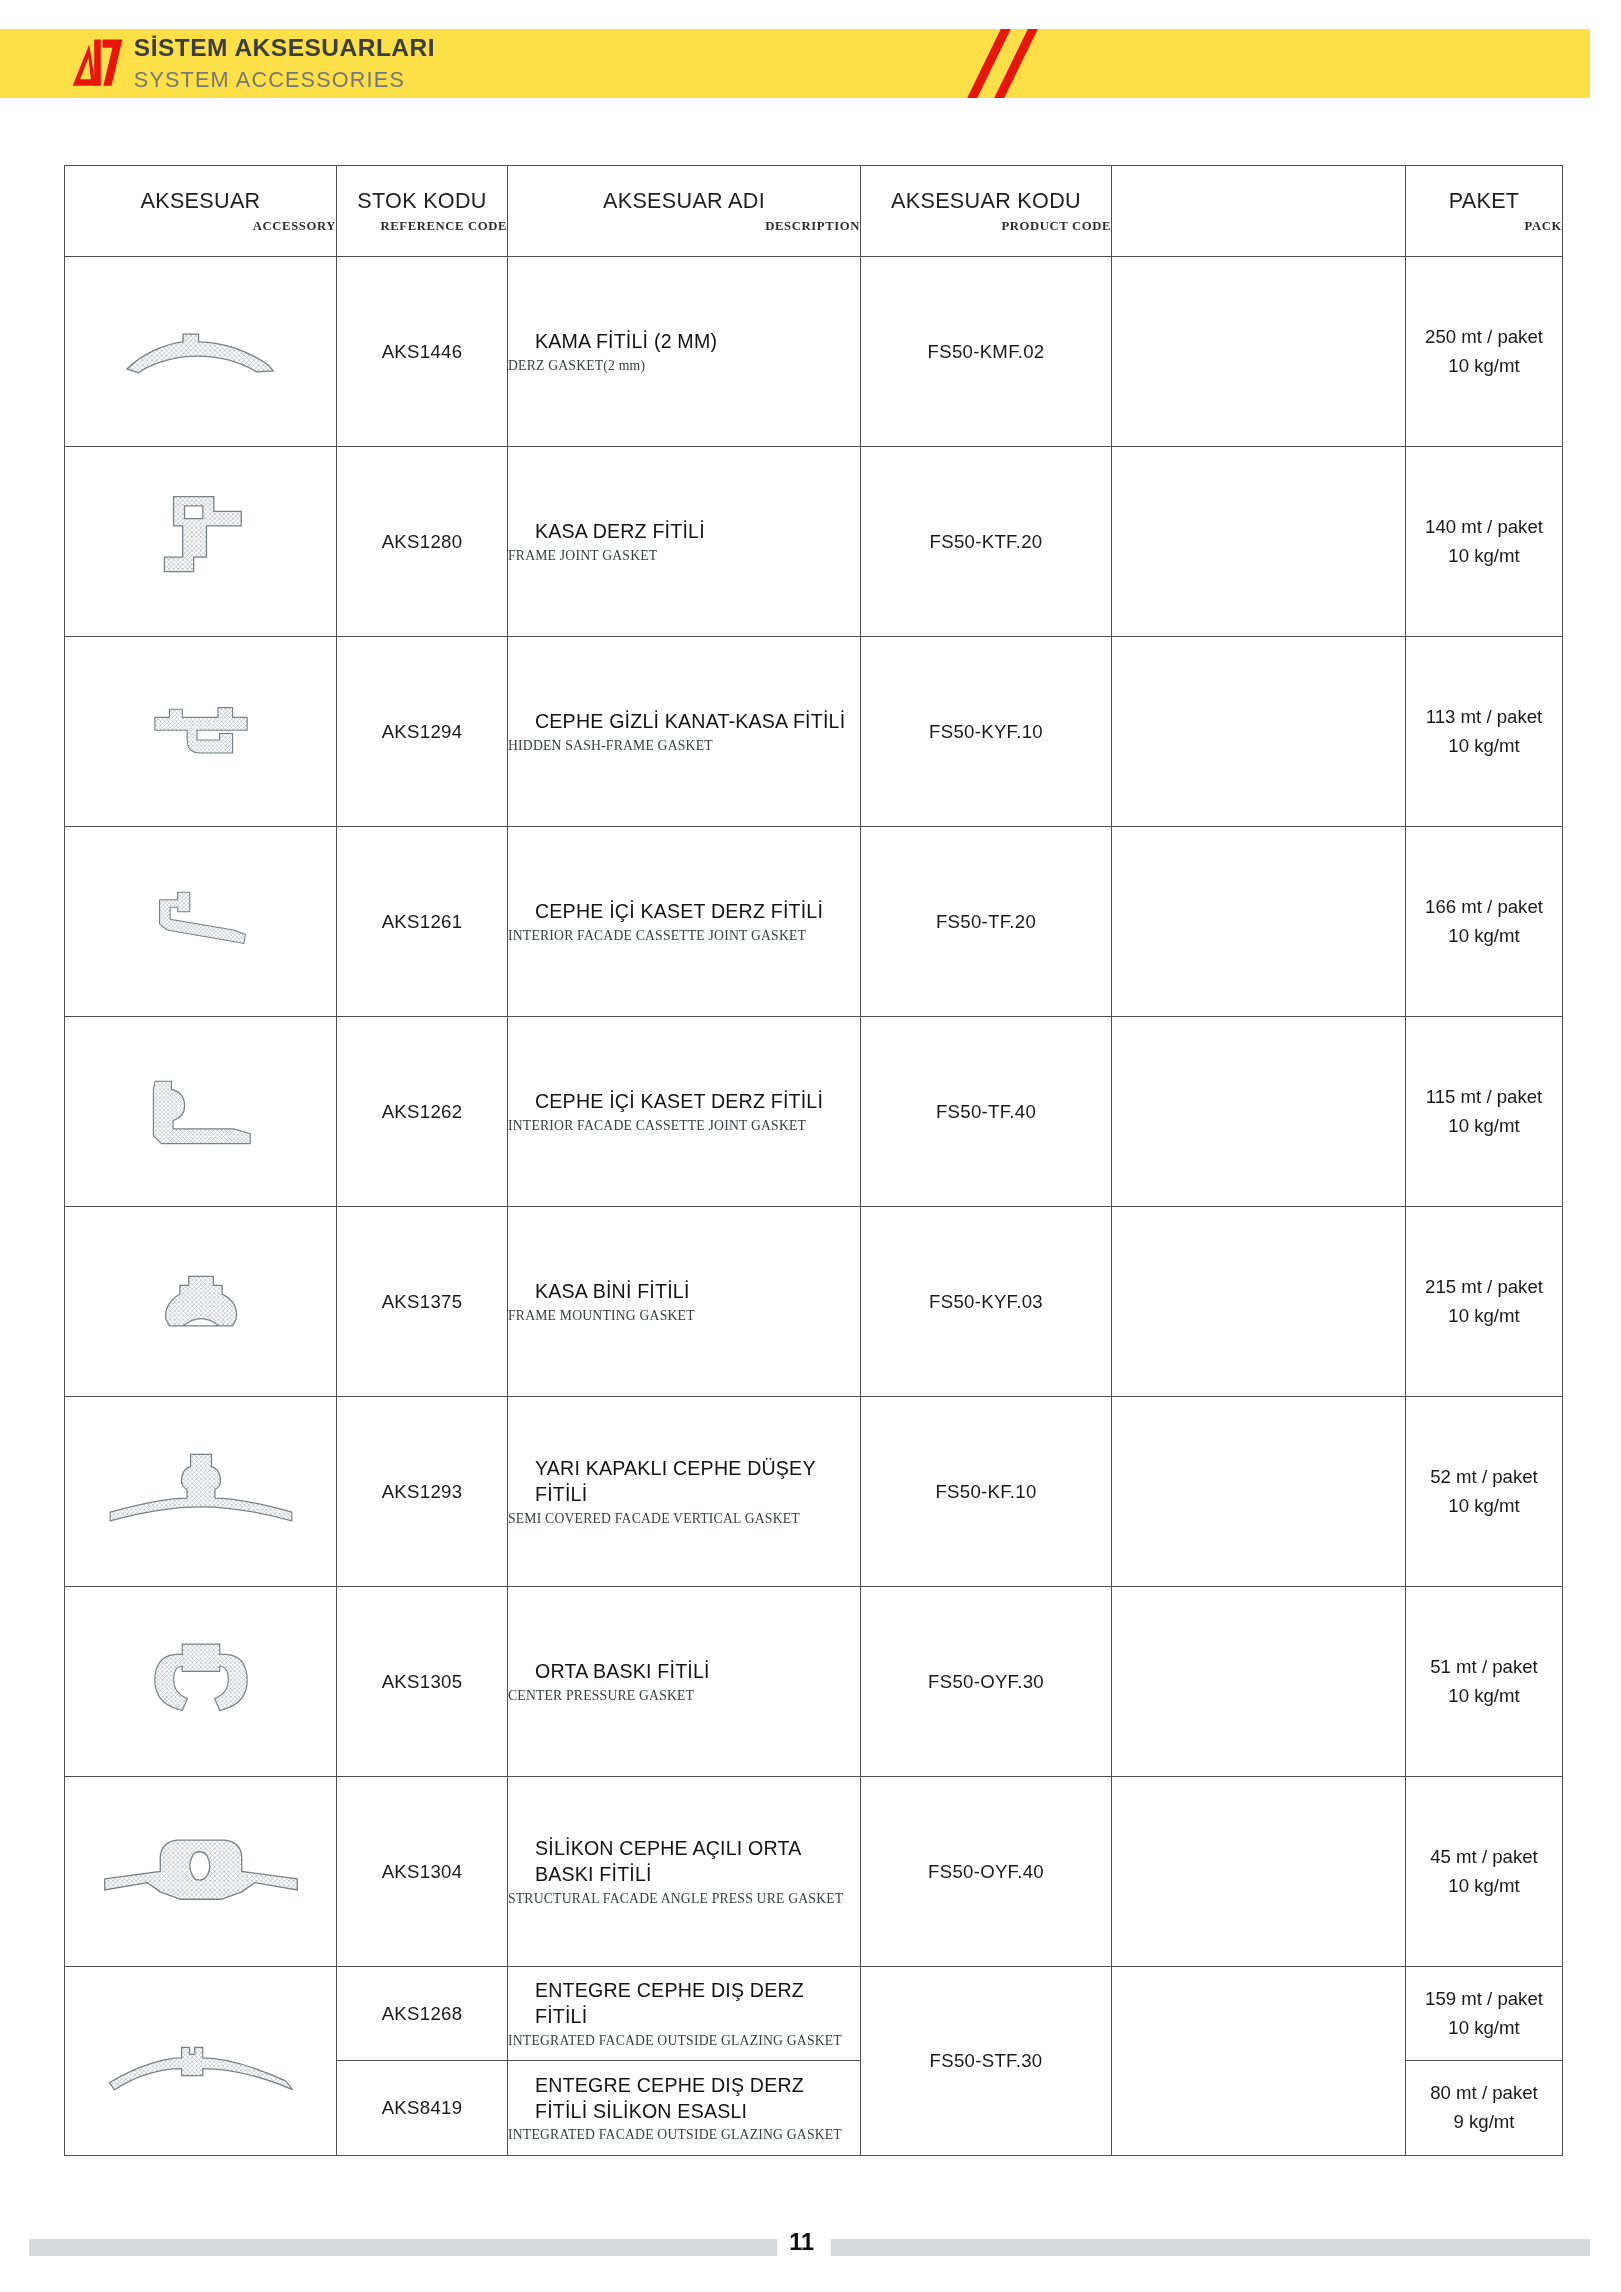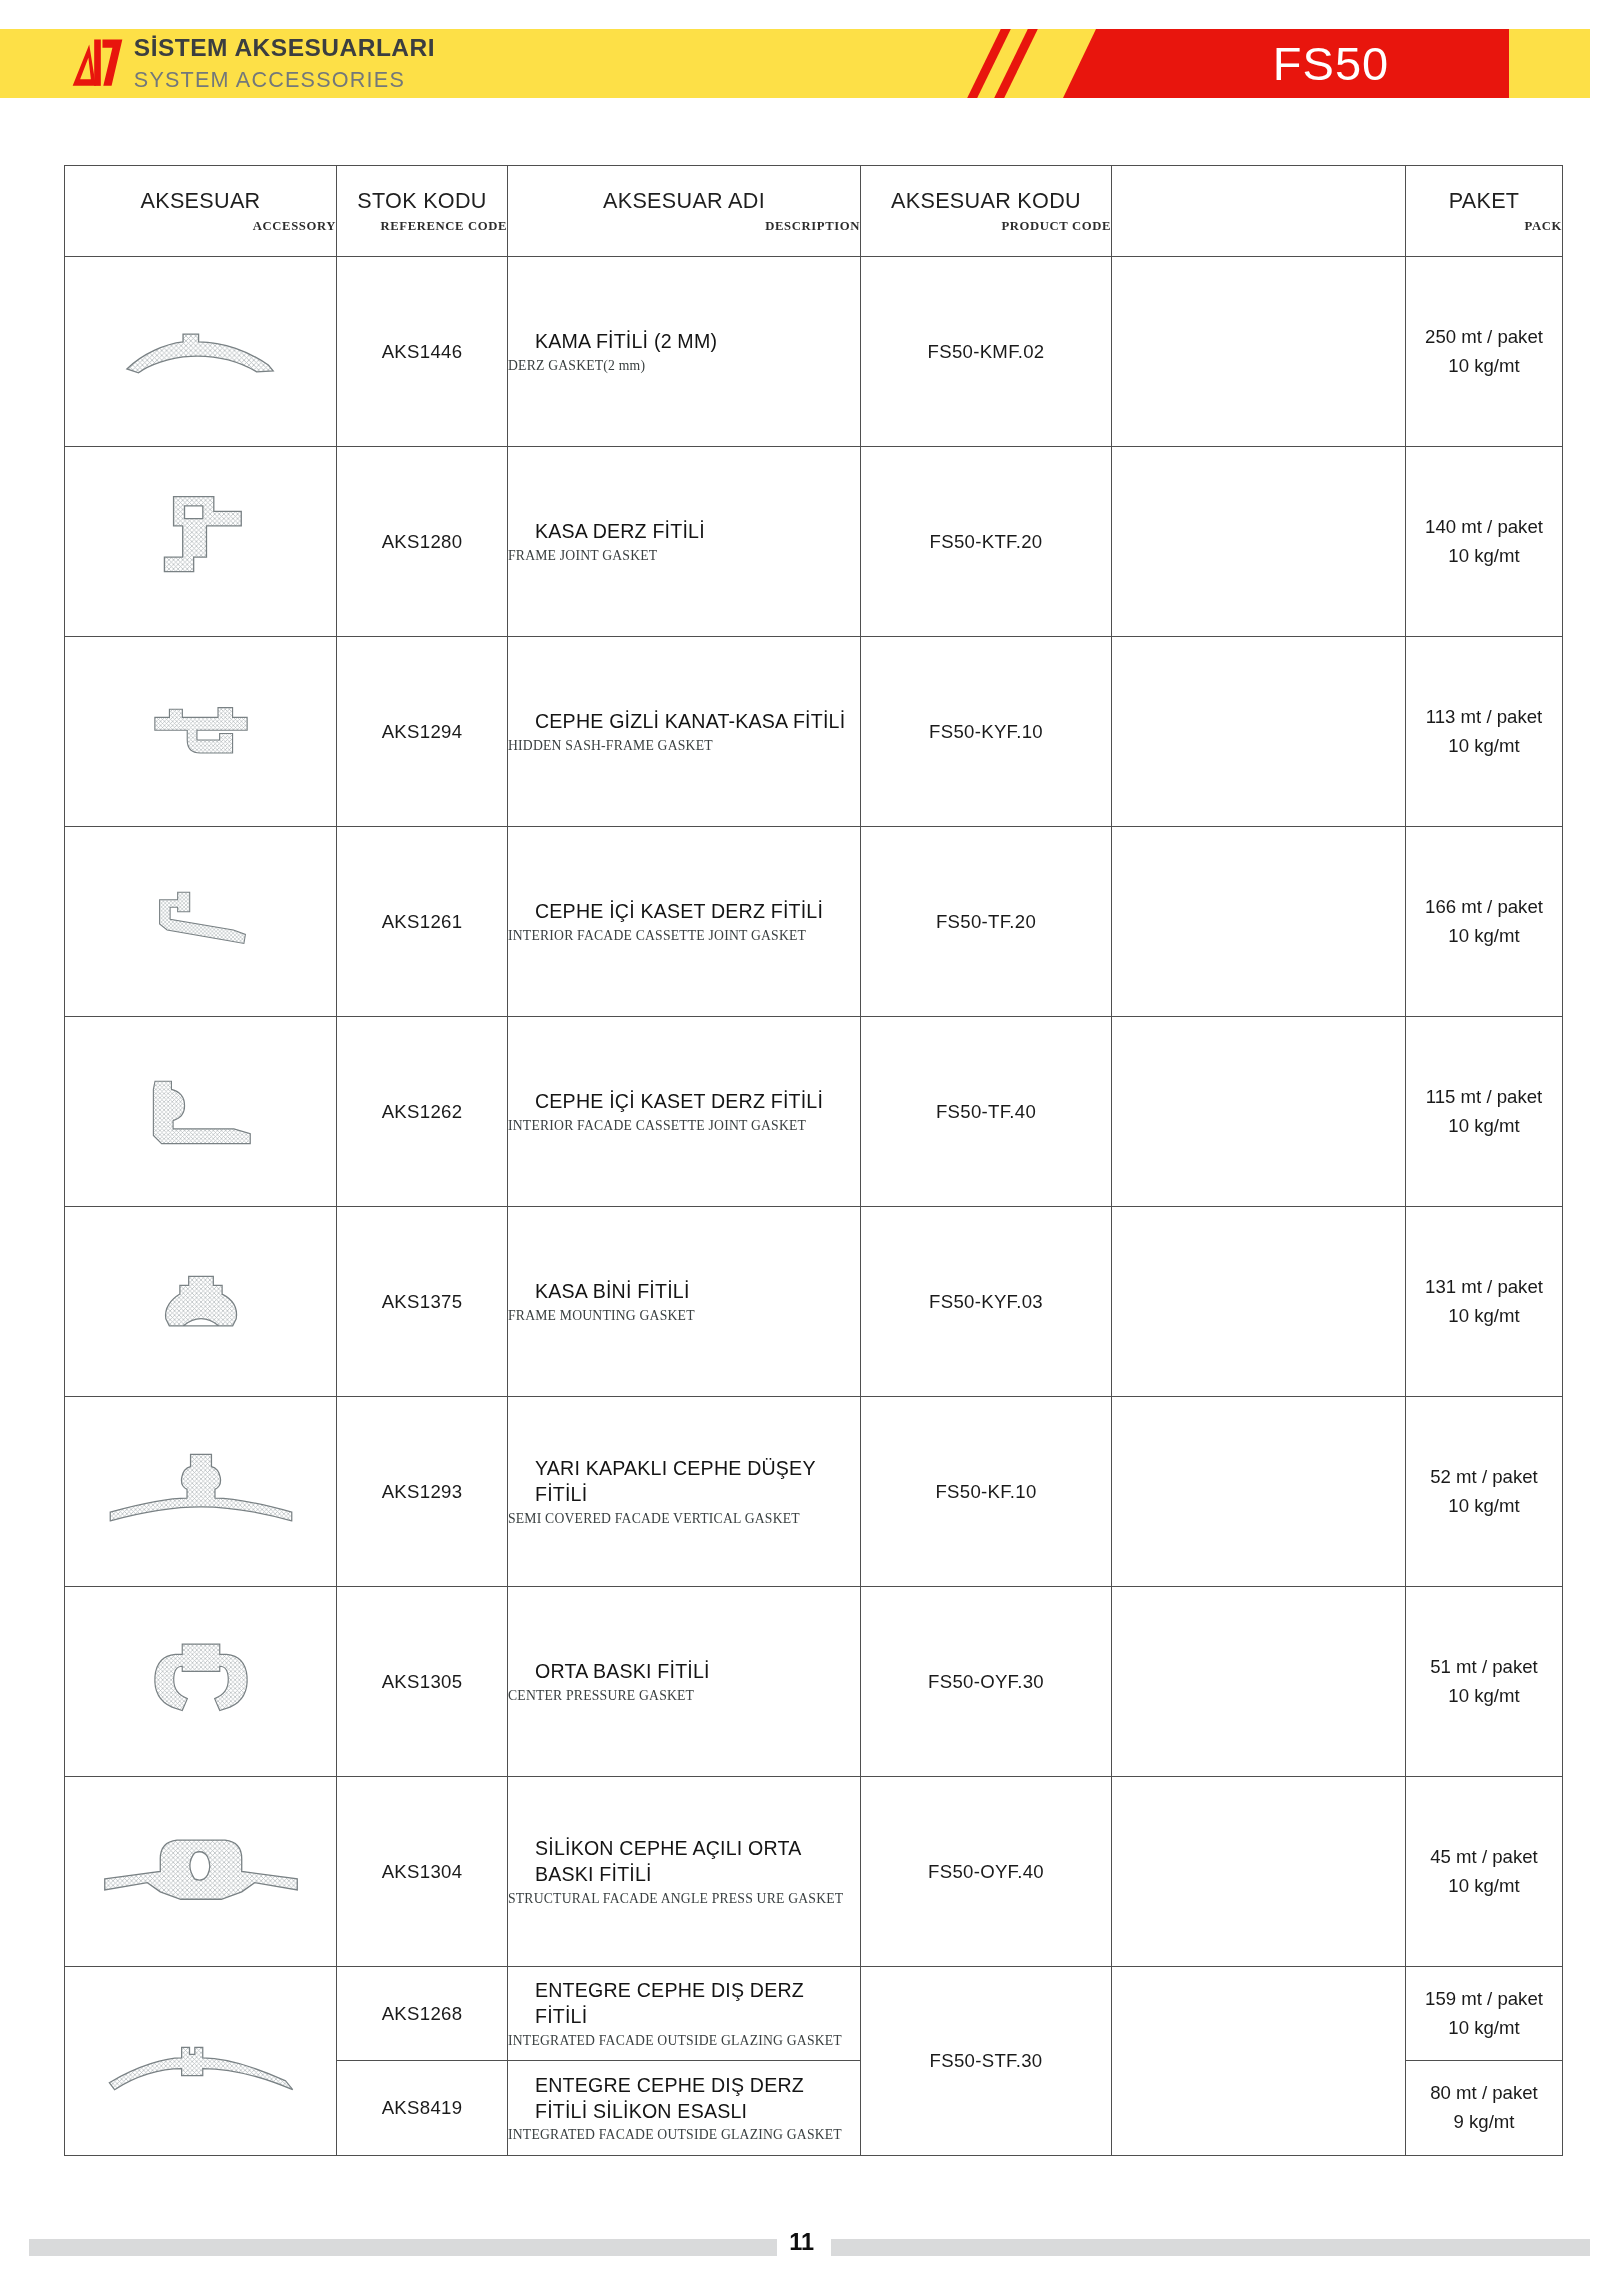--- a/index.html
+++ b/index.html
@@ -94,23 +94,20 @@
         <rect x="28" y="0" width="8" height="56" fill="#e8150d"></rect>
         <path d="M38,0 L62,0 L49,56 L39,56 L50,10 L38,10 Z" fill="#e8150d"></path>
       </svg>
       <div class="brand-text">
         <div class="brand-title">SİSTEM AKSESUARLARI</div>
         <div class="brand-subtitle">SYSTEM ACCESSORIES</div>
       </div>
     </div>
     <div class="stripe stripe-1"></div>
     <div class="stripe stripe-2"></div>
-    <div class="badge">
-      <span>FS50</span>
-    </div>
   </header>
 
   <table class="catalog">
     <colgroup>
       <col style="width:272px">
         <col style="width:171px">
         <col style="width:353px">
       <col style="width:251px">
         <col style="width:294px">
         <col style="width:157px">
@@ -244,21 +241,21 @@
             </svg>
         </td>
         <td class="c-code">AKS1375</td>
         <td class="c-desc">
           <div class="name-tr">KASA BİNİ FİTİLİ</div>
           <div class="name-en">FRAME MOUNTING GASKET</div>
         </td>
         <td class="c-prod">FS50-KYF.03</td>
         <td></td>
         <td class="c-pack">
-          <div>131 mt / paket</div>
+          <div>215 mt / paket</div>
           <div>10 kg/mt</div>
         </td>
       </tr>
 
       <tr class="r">
         <td class="c-img">
           <svg class="profile" width="192" height="96" viewBox="0 0 196 98">
               <use href="#p7"></use>
             </svg>
         </td>

